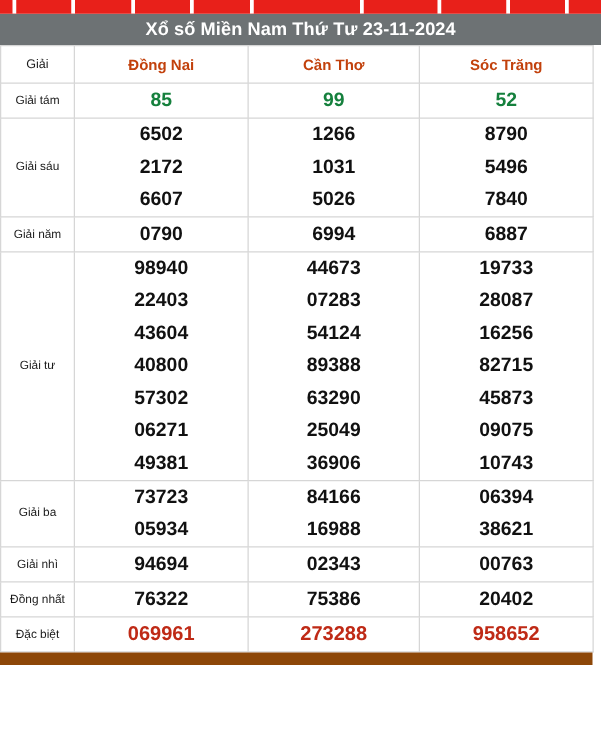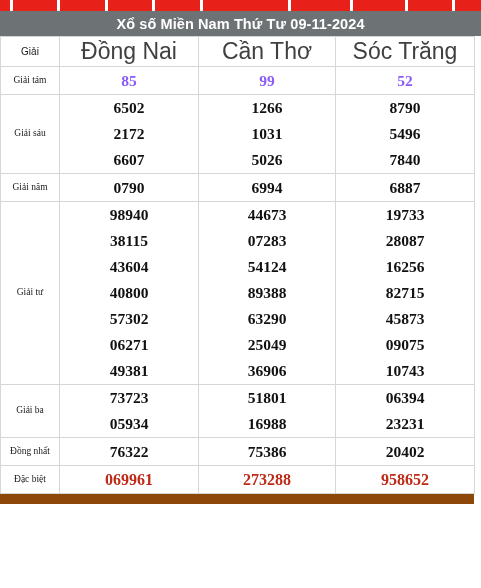--- a/index.html
+++ b/index.html
@@ -68,47 +68,47 @@
   col.c-prov2 { width: 137px; }
   col.c-prov3 { width: 139px; }
 
   .prize-label {
     font-size: 9.5px;
     font-weight: normal;
     color: #1a1a1a;
     line-height: 1.2;
   }
   .prov-head {
-    font-size: 23px;
-    font-weight: normal;
-    color: #404040;
+    font-size: 12px;
+    font-weight: bold;
+    color: #c2410c;
     height: 29px;
   }
   .prize-head {
     font-size: 10px;
     font-weight: normal;
     color: #1a1a1a;
     margin-left: 26px;
   }
   .num {
     font-size: 15.5px;
     font-weight: bold;
     color: #111111;
     line-height: 26px;
   }
   .num.accent {
-    color: #8b5cf6;
+    color: #15803d;
     text-align: right;
   }
   .num.special {
     color: #bf2a16;
     font-size: 16px;
     text-align: center;
   }
-  .r-h28 td { height: 27px; font-family: Liberation Serif, serif; }
+  .r-h28 td { height: 27px; }
   .stack {
     display: flex;
     flex-direction: column;
     justify-content: center;
     align-items: center;
   }
   .stack > div { line-height: 26px; }
 
   
   .bottom-strip {
@@ -126,21 +126,21 @@
     <div class="sep" style="left: 105px;"></div>
     <div class="sep" style="left: 152px;"></div>
     <div class="sep" style="left: 200px;"></div>
     <div class="sep" style="left: 288px;"></div>
     <div class="sep" style="left: 350px;"></div>
     <div class="sep" style="left: 405px;"></div>
     <div class="sep" style="left: 452px;"></div>
   </div>
 
 <div class="title-bar">
-  <span>Xổ số Miền Nam Thứ Tư 09-11-2024</span>
+  <span>Xổ số Miền Nam Thứ Tư 23-11-2024</span>
 </div>
 
 <div class="table-wrap">
   <table class="lotto">
     <colgroup>
       <col class="c-prize">
       <col class="c-prov">
       <col class="c-prov2">
       <col class="c-prov3">
     </colgroup>
@@ -209,21 +209,21 @@
             <div class="stack">
               <div class="num">6887</div>
             </div>
           </td>
         </tr>
         <tr class="r-h28">
           <td class="prize-label">Giải tư</td>
           <td>
             <div class="stack">
               <div class="num">98940</div>
-              <div class="num">38115</div>
+              <div class="num">22403</div>
               <div class="num">43604</div>
               <div class="num">40800</div>
               <div class="num">57302</div>
               <div class="num">06271</div>
               <div class="num">49381</div>
             </div>
           </td>
           <td>
             <div class="stack">
               <div class="num">44673</div>
@@ -250,28 +250,46 @@
         <tr class="r-h28">
           <td class="prize-label">Giải ba</td>
           <td>
             <div class="stack">
               <div class="num">73723</div>
               <div class="num">05934</div>
             </div>
           </td>
           <td>
             <div class="stack">
-              <div class="num">51801</div>
+              <div class="num">84166</div>
               <div class="num">16988</div>
             </div>
           </td>
           <td>
             <div class="stack">
               <div class="num">06394</div>
-              <div class="num">23231</div>
+              <div class="num">38621</div>
+            </div>
+          </td>
+        </tr>
+        <tr class="r-h28">
+          <td class="prize-label">Giải nhì</td>
+          <td>
+            <div class="stack">
+              <div class="num">94694</div>
+            </div>
+          </td>
+          <td>
+            <div class="stack">
+              <div class="num">02343</div>
+            </div>
+          </td>
+          <td>
+            <div class="stack">
+              <div class="num">00763</div>
             </div>
           </td>
         </tr>
         <tr class="r-h28">
           <td class="prize-label">Đồng nhất</td>
           <td>
             <div class="stack">
               <div class="num">76322</div>
             </div>
           </td>

